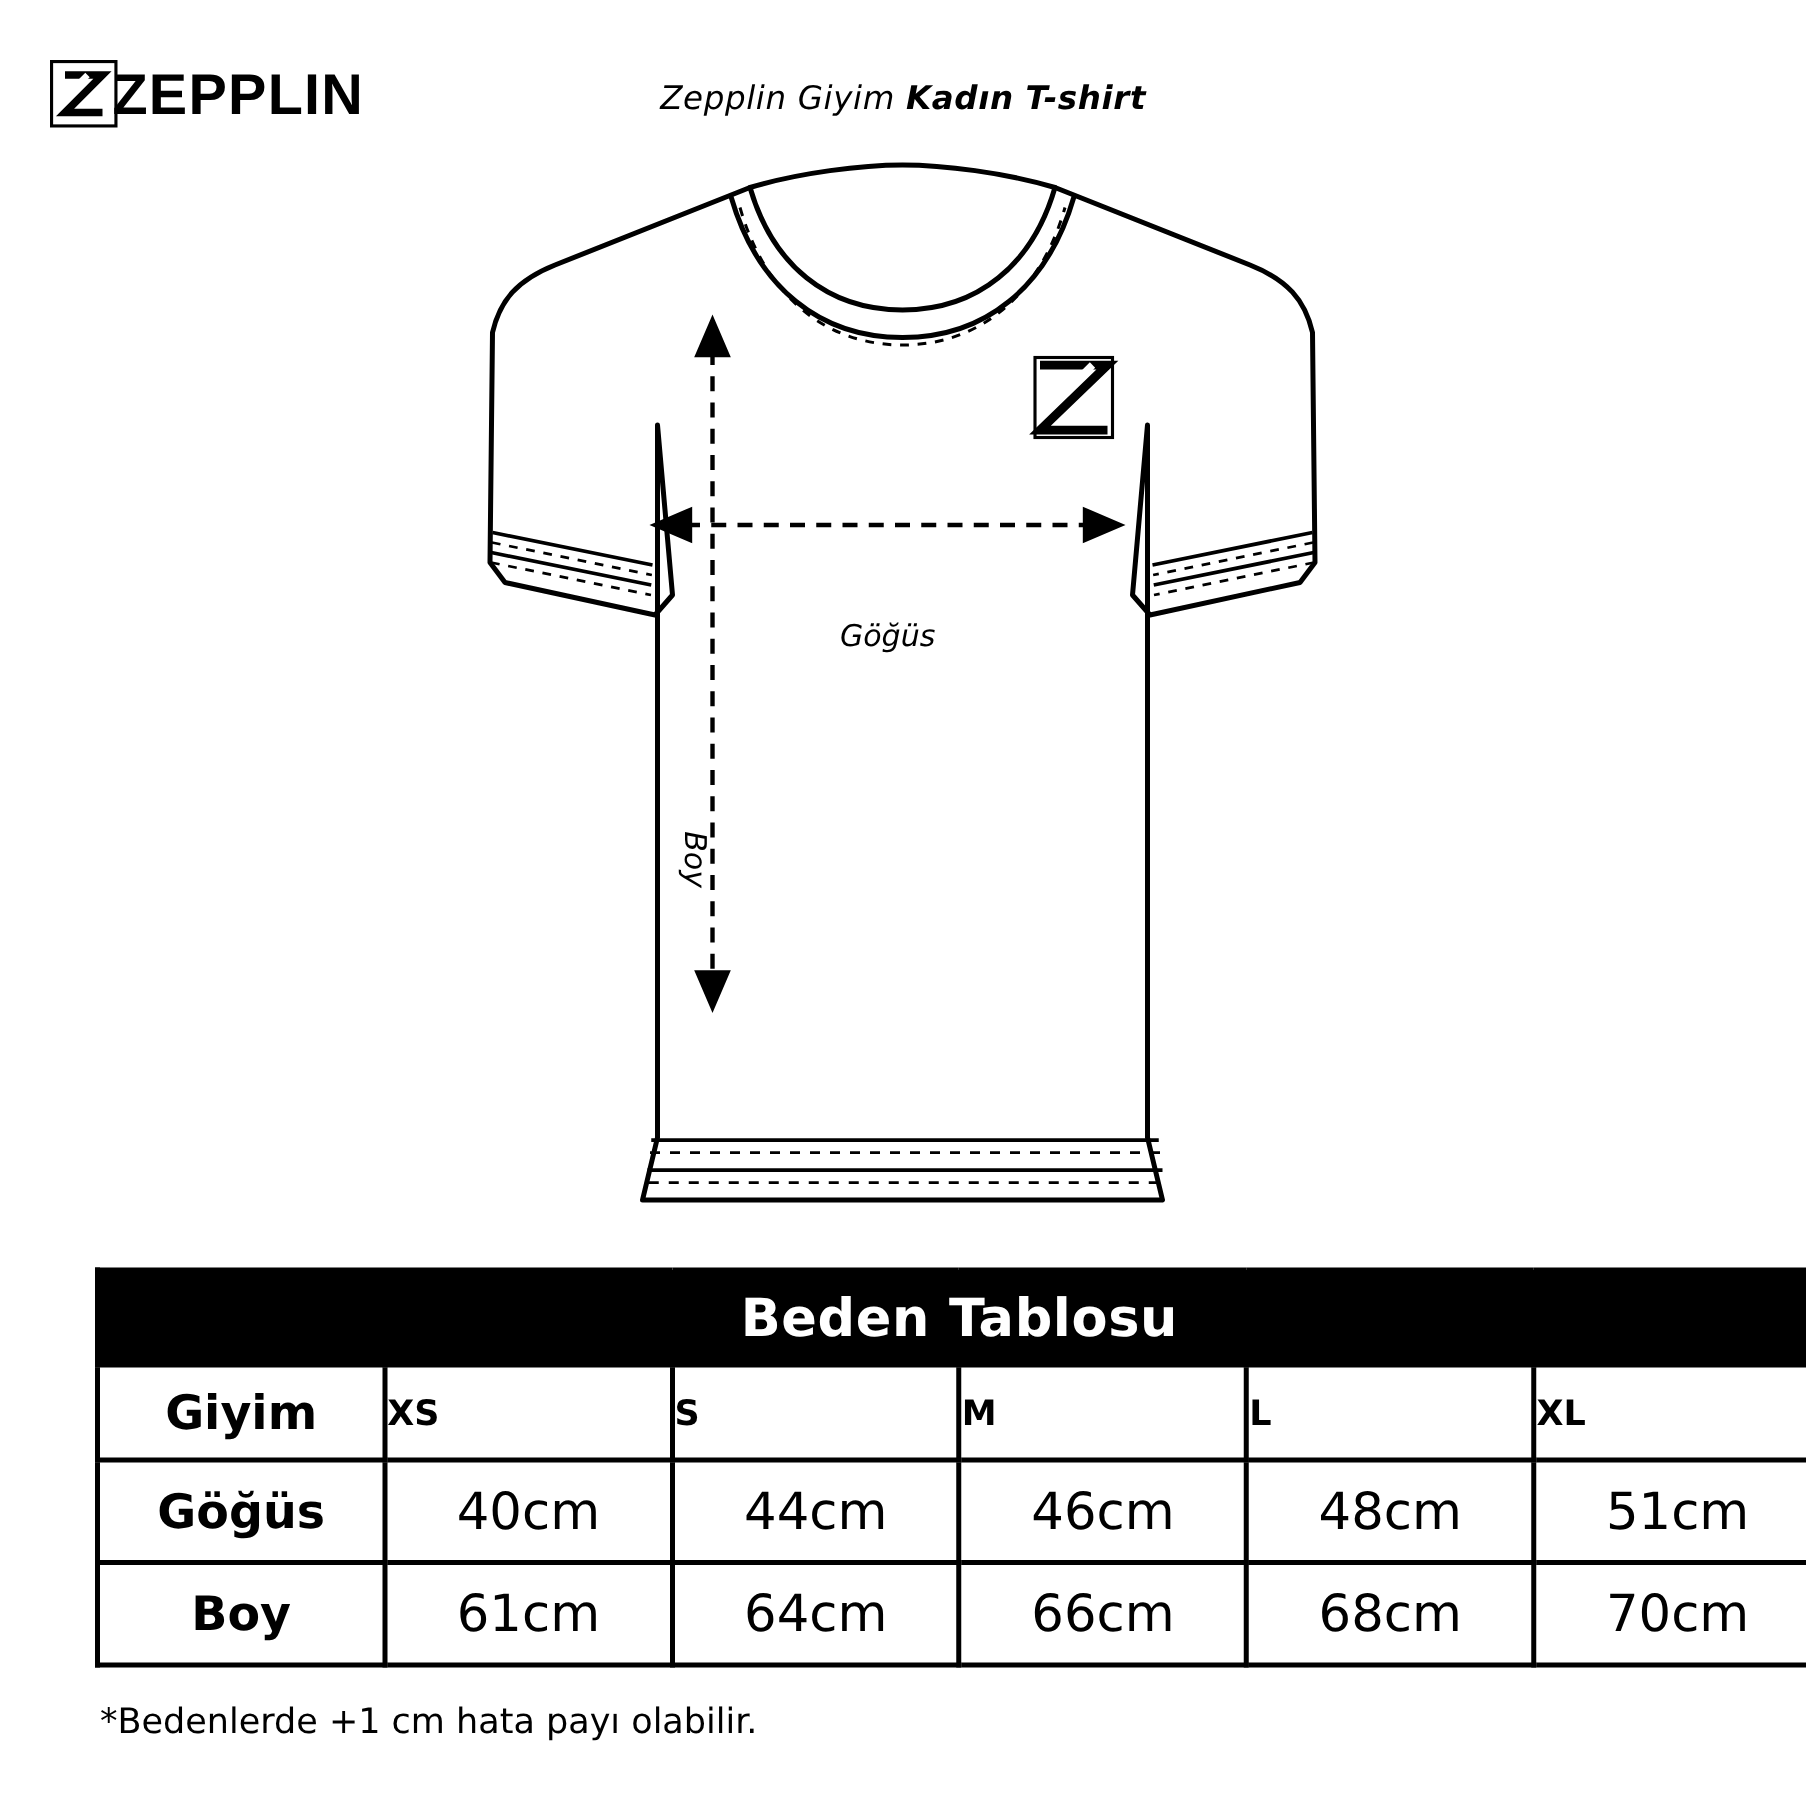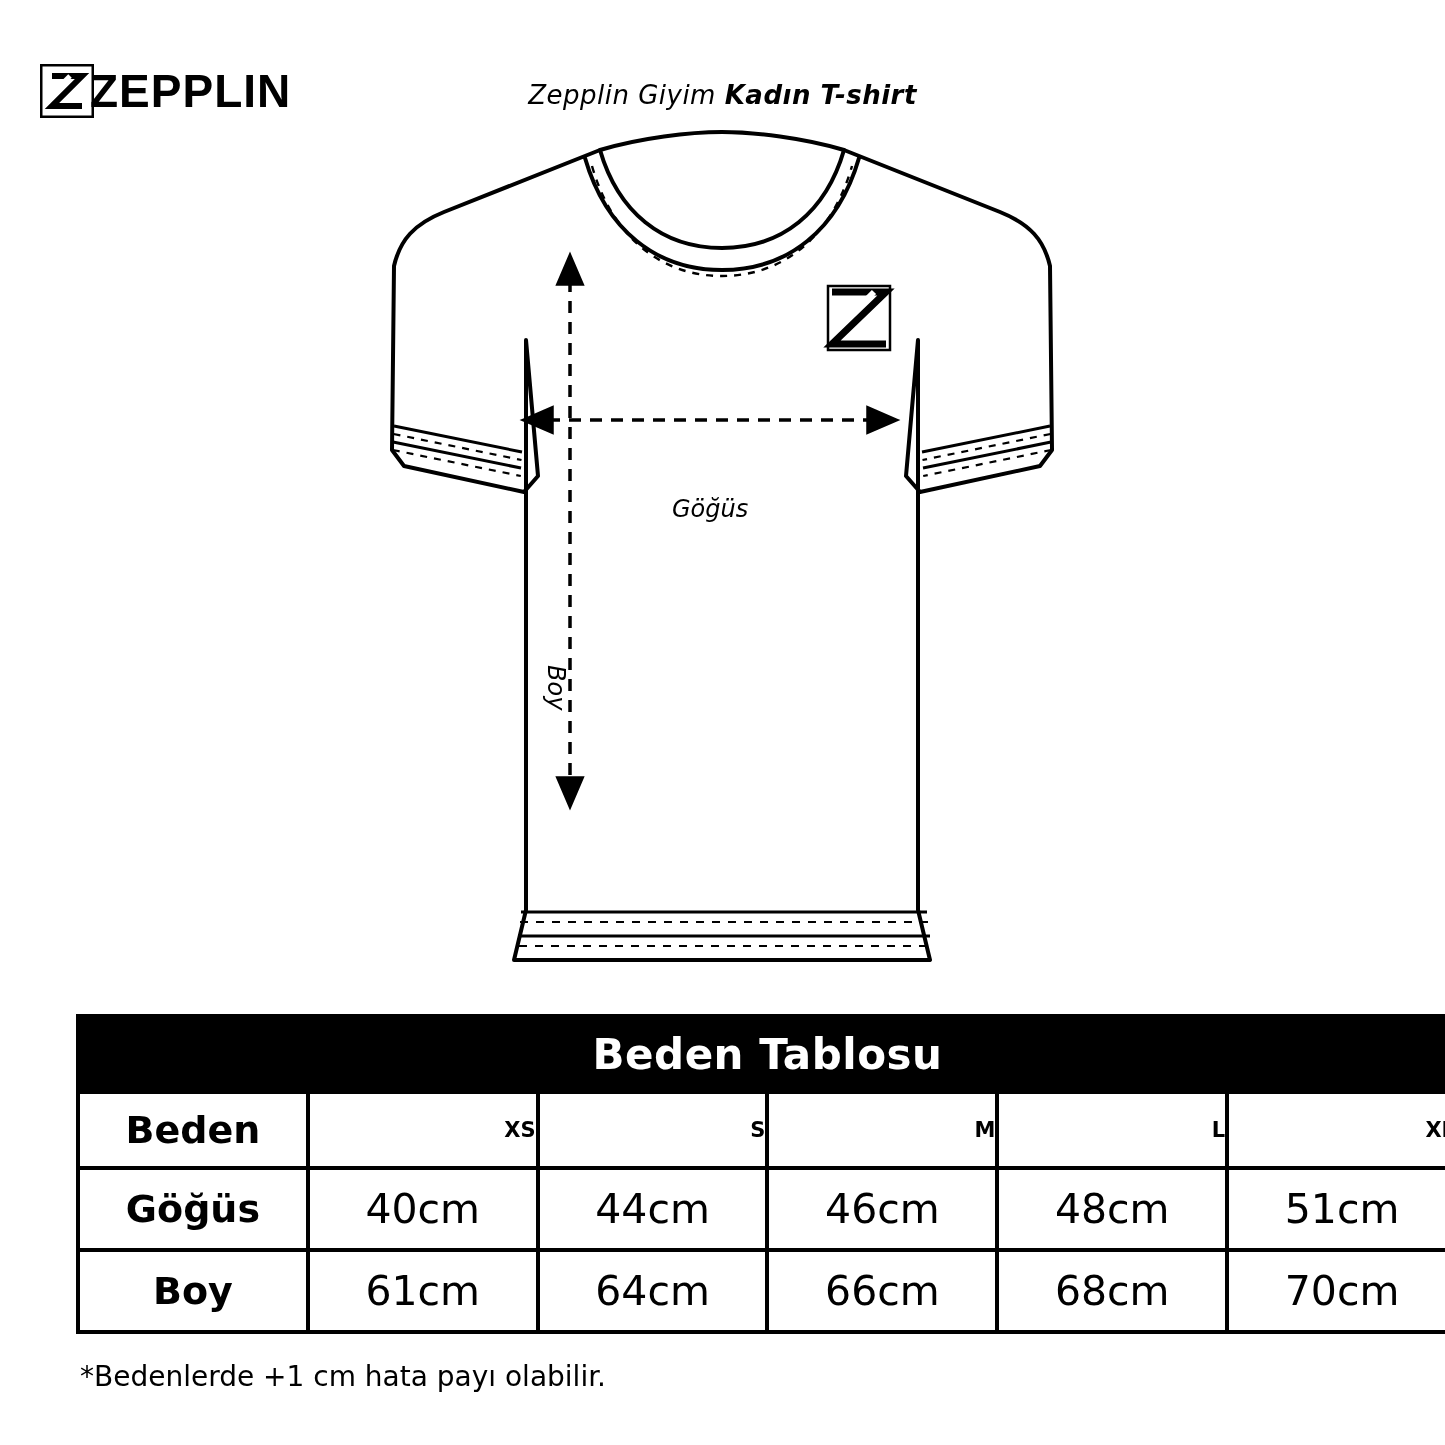--- a/index.html
+++ b/index.html
@@ -12,21 +12,21 @@
     height: 1445px;
     font-family: "DejaVu Sans", sans-serif;
     color: #000000;
     position: relative;
     overflow: hidden;
   }
 
   
   .header {
     position: absolute;
-    top: 16px;
+    top: 0;
     left: 0;
     width: 1445px;
     height: 140px;
   }
   .brand-logo {
     position: absolute;
     left: 40px;
     top: 48px;
     display: flex;
     align-items: center;
@@ -118,23 +118,23 @@
   .row-head td {
     height: 72px;
   }
   .cell-label {
     font-size: 38px;
     font-weight: 700;
     text-align: center;
     font-family: "DejaVu Sans", sans-serif;
   }
   .cell-size {
-    font-size: 21px;
-    font-weight: 700;
-    text-align: right;
+    font-size: 28px;
+    font-weight: 700;
+    text-align: left;
     font-family: "DejaVu Sans", sans-serif;
   }
   .row-data td {
     height: 78px;
   }
   .cell-rowname {
     font-size: 38px;
     font-weight: 700;
     text-align: center;
     font-family: "DejaVu Sans", sans-serif;
@@ -263,21 +263,21 @@
   <div class="label-boy">Boy</div>
 </div>
 
 <div class="table-wrap">
   <table class="size-table">
     <tbody>
         <tr>
       <td class="tbl-title" colspan="6">Beden Tablosu</td>
     </tr>
     <tr class="row-head">
-      <td class="cell-label" style="width:334px">Beden</td>
+      <td class="cell-label" style="width:334px">Giyim</td>
       <td class="cell-size" style="width:192px">XS</td>
       <td class="cell-size" style="width:192px">S</td>
       <td class="cell-size" style="width:192px">M</td>
       <td class="cell-size" style="width:192px">L</td>
       <td class="cell-size" style="width:191px">XL</td>
     </tr>
     <tr class="row-data">
       <td class="cell-rowname">Göğüs</td>
       <td class="cell-val">40cm</td>
       <td class="cell-val">44cm</td>

